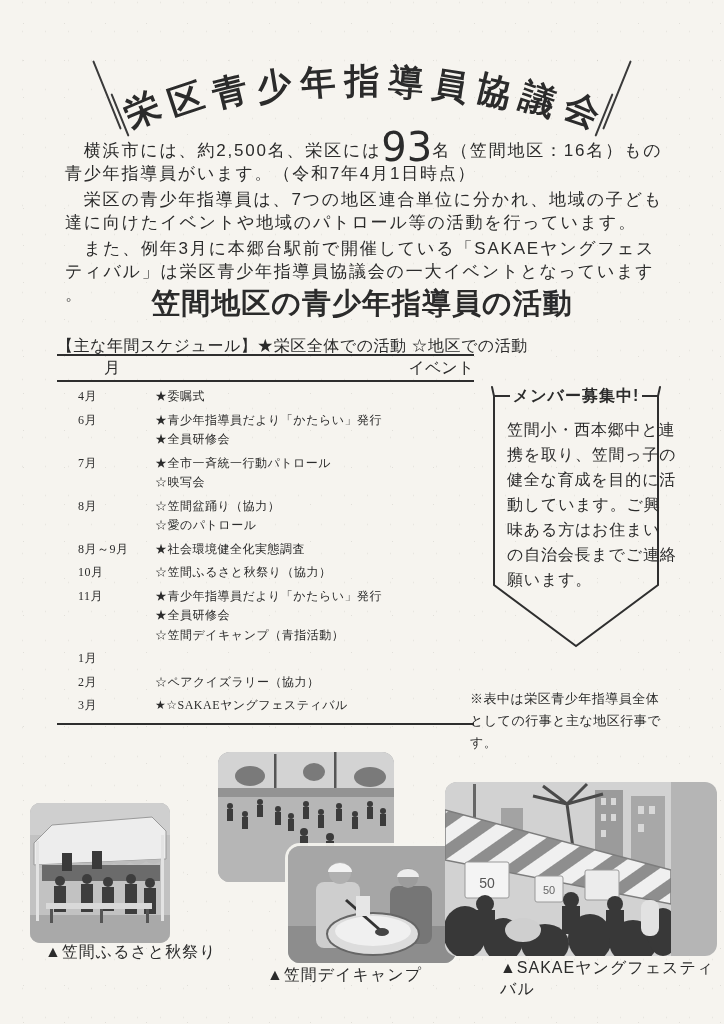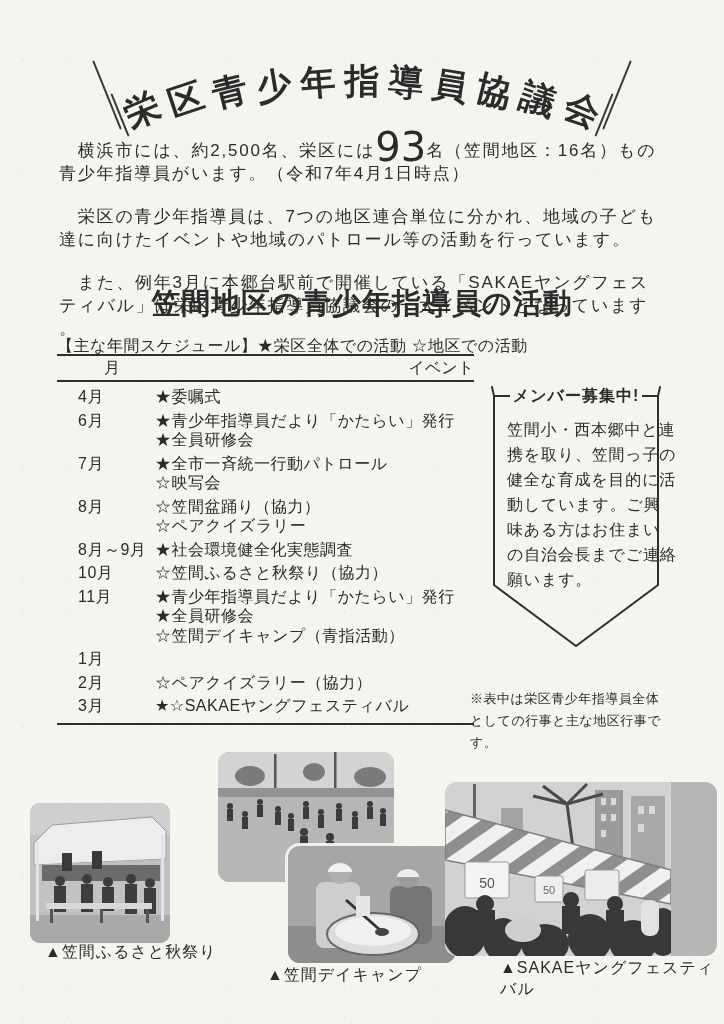--- a/index.html
+++ b/index.html
@@ -27,25 +27,25 @@
   .arch-char { display: inline-block; width: 44px; text-align: center; }
   .slash {
     position: absolute; width: 2px; background: #3a3a3a; border-radius: 1px;
   }
   .sl-outer { left: 106px; top: 58px; height: 74px; transform: rotate(-22deg); }
   .sl-inner { left: 119px; top: 92px; height: 46px; transform: rotate(-22deg); }
   .sr-outer { left: 616px; top: 58px; height: 74px; transform: rotate(22deg); }
   .sr-inner { left: 603px; top: 92px; height: 46px; transform: rotate(22deg); }
   
   .intro {
-    position: absolute; left: 59px; top: 136px; width: 600px;
+    position: absolute; left: 65px; top: 136px; width: 600px;
     font-size: 17px; line-height: 23px; letter-spacing: 1.8px;
     overflow-wrap: anywhere; line-break: anywhere;
   }
-  .intro p + p { margin-top: 20px; }
+  .intro p + p { margin-top: 3px; }
   .big-number {
     font-size: 40px; line-height: 23px; vertical-align: -5px; letter-spacing: 0;
     font-family: "DejaVu Sans", sans-serif;
   }
   
   .section-heading {
     position: absolute; left: 0; top: 284px; width: 724px; text-align: center;
     font-size: 29px; font-weight: bold; letter-spacing: 1px;
   }
   .schedule-label {
@@ -57,21 +57,21 @@
     border-top: 2px solid #2e2e2e; border-bottom: 2px solid #2e2e2e;
     padding-bottom: 7px;
   }
   .s-header {
     display: flex; border-bottom: 2px solid #2e2e2e;
     font-size: 16px; height: 26px; align-items: center;
   }
   .s-header .h-month { width: 110px; text-align: center; }
   .s-header .h-event { flex: 1; text-align: right; }
   .s-rows { padding-top: 5px; display: flex; flex-direction: column; gap: 4px; }
-  .s-row { display: flex; font-size: 16px; letter-spacing: .5px; }
+  .s-row { display: flex; font-size: 12px; letter-spacing: .5px; font-family: Liberation Serif, serif; }
   .month-cell { width: 98px; padding-left: 21px; line-height: 19.5px; white-space: nowrap; }
   .events-cell { flex: 1; }
   .event-line { line-height: 19.5px; }
   
   .recruit { position: absolute; left: 483px; top: 384px; width: 186px; height: 272px; }
   .recruit svg { position: absolute; left: 0; top: 0; }
   .recruit-title {
     position: absolute; left: 0; top: 2px; width: 100%; text-align: center;
     font-size: 16px; font-weight: 600; letter-spacing: 1px;
   }
@@ -157,21 +157,21 @@
       <div class="events-cell">
             <div class="event-line">★全市一斉統一行動パトロール</div>
             <div class="event-line">☆映写会</div>
           </div>
     </div>
 
     <div class="s-row">
       <div class="month-cell">8月</div>
       <div class="events-cell">
             <div class="event-line">☆笠間盆踊り（協力）</div>
-            <div class="event-line">☆ペアクイズラリー</div>
+            <div class="event-line">☆愛のパトロール</div>
           </div>
     </div>
 
     <div class="s-row">
       <div class="month-cell">8月～9月</div>
       <div class="events-cell">
             <div class="event-line">★社会環境健全化実態調査</div>
           </div>
     </div>
 

